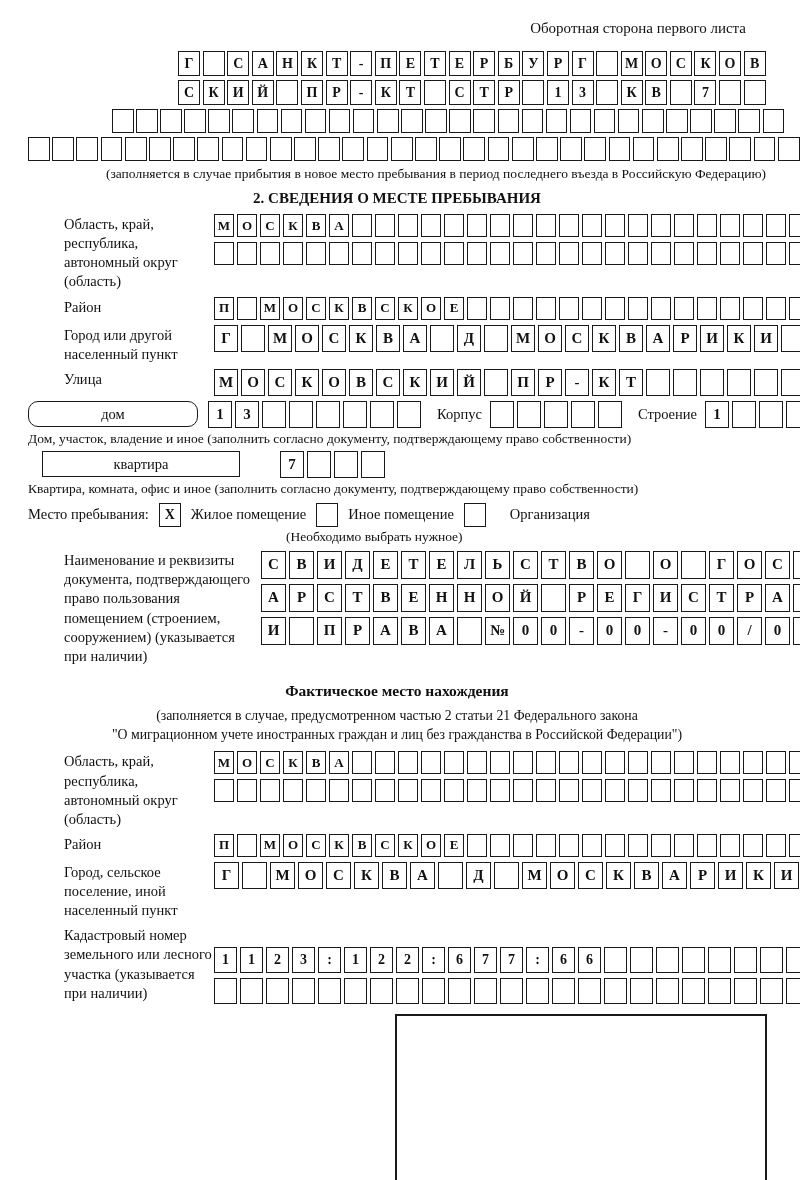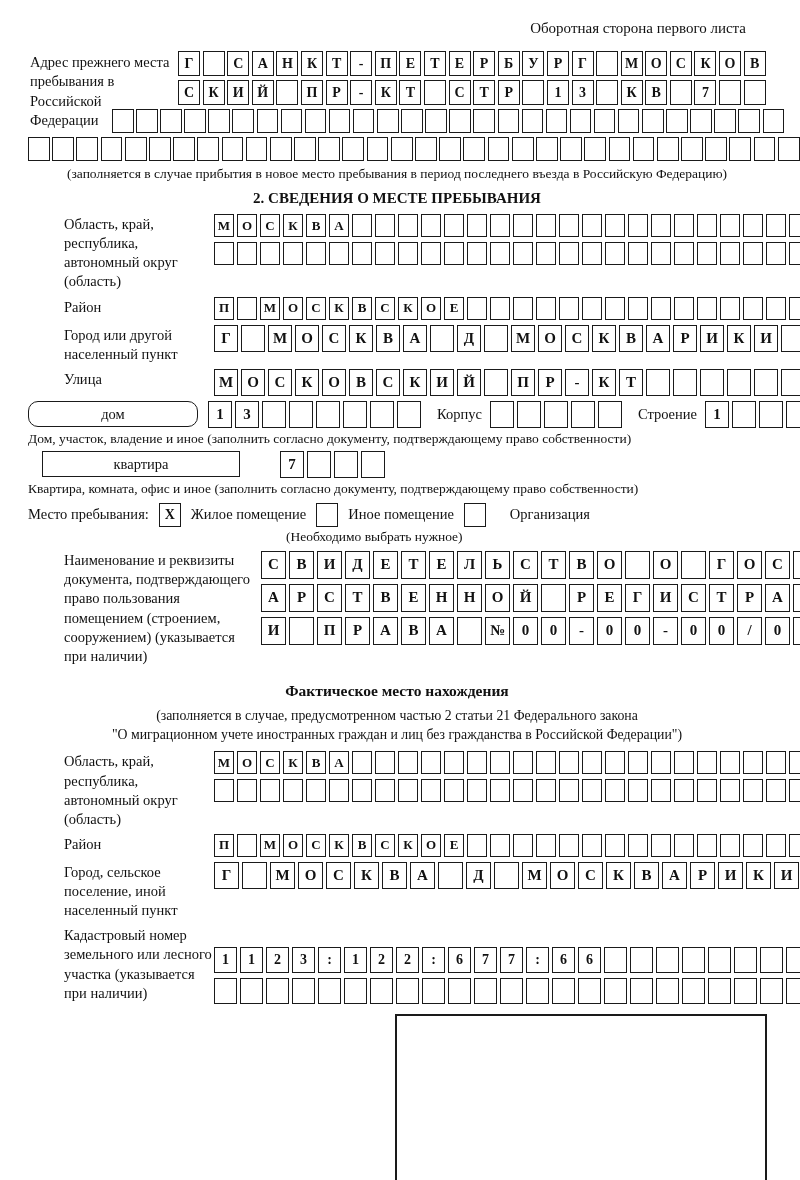--- a/index.html
+++ b/index.html
@@ -24,21 +24,21 @@
   .cw-e{gap:3px}.cw-e .cell{width:22px;height:25px;font-size:15px;}
   .cw-f{gap:3px}.cw-f .cell{width:23px;height:26px;font-size:15px;}
   .cw-g{gap:3px}.cw-g .cell{width:23px;height:25px;font-size:15px;}
   .cw-h{gap:3px}.cw-h .cell{width:21px;height:24px;}
   
   .block1{position:relative;min-height:112px;}
   .b1label{position:absolute;left:2px;top:2px;width:142px;font-size:14.5px;line-height:1.33;}
   .b1r{margin-bottom:4px;}
   .ind1{margin-left:150px;}
   .ind3{margin-left:84px;}
-  .note{font-size:13.5px;text-align:center;margin:3px 0 4px 0;}
+  .note{font-size:13.5px;text-align:right;margin:3px 0 4px 0;}
   .sec-title{font-size:15px;font-weight:bold;text-align:center;margin:8px 0 7px 0;}
   
   .frow{display:flex;align-items:flex-start;margin-bottom:5px;margin-left:36px;}
   .flabel{flex:none;width:150px;font-size:14.5px;line-height:1.32;padding-top:1px;}
   .frows .cells{margin-bottom:5px;}
   .frows .cells:last-child{margin-bottom:0;}
   
   .hrow{display:flex;align-items:center;margin:2px 0 3px 0;}
   .bigbox{border:1.8px solid #1a1a1a;height:24px;display:flex;align-items:center;justify-content:center;font-size:14.5px;flex:none;}
   .house-box{width:168px;margin-right:10px;border-radius:10px;}
@@ -60,21 +60,20 @@
   .mb2{margin-bottom:2px;}
 </style>
 </head>
 <body>
 
 <div class="page">
 
   <div class="hdr">Оборотная сторона первого листа</div>
 
   <section class="block1">
-    <div class="b1label">Адрес прежнего места пребывания в Российской Федерации</div>
     <div class="cells cw-a b1r ind1">
         <div class="cell">Г</div>
         <div class="cell"></div>
         <div class="cell">С</div>
         <div class="cell">А</div>
         <div class="cell">Н</div>
         <div class="cell">К</div>
         <div class="cell">Т</div>
         <div class="cell">-</div>
         <div class="cell">П</div>

